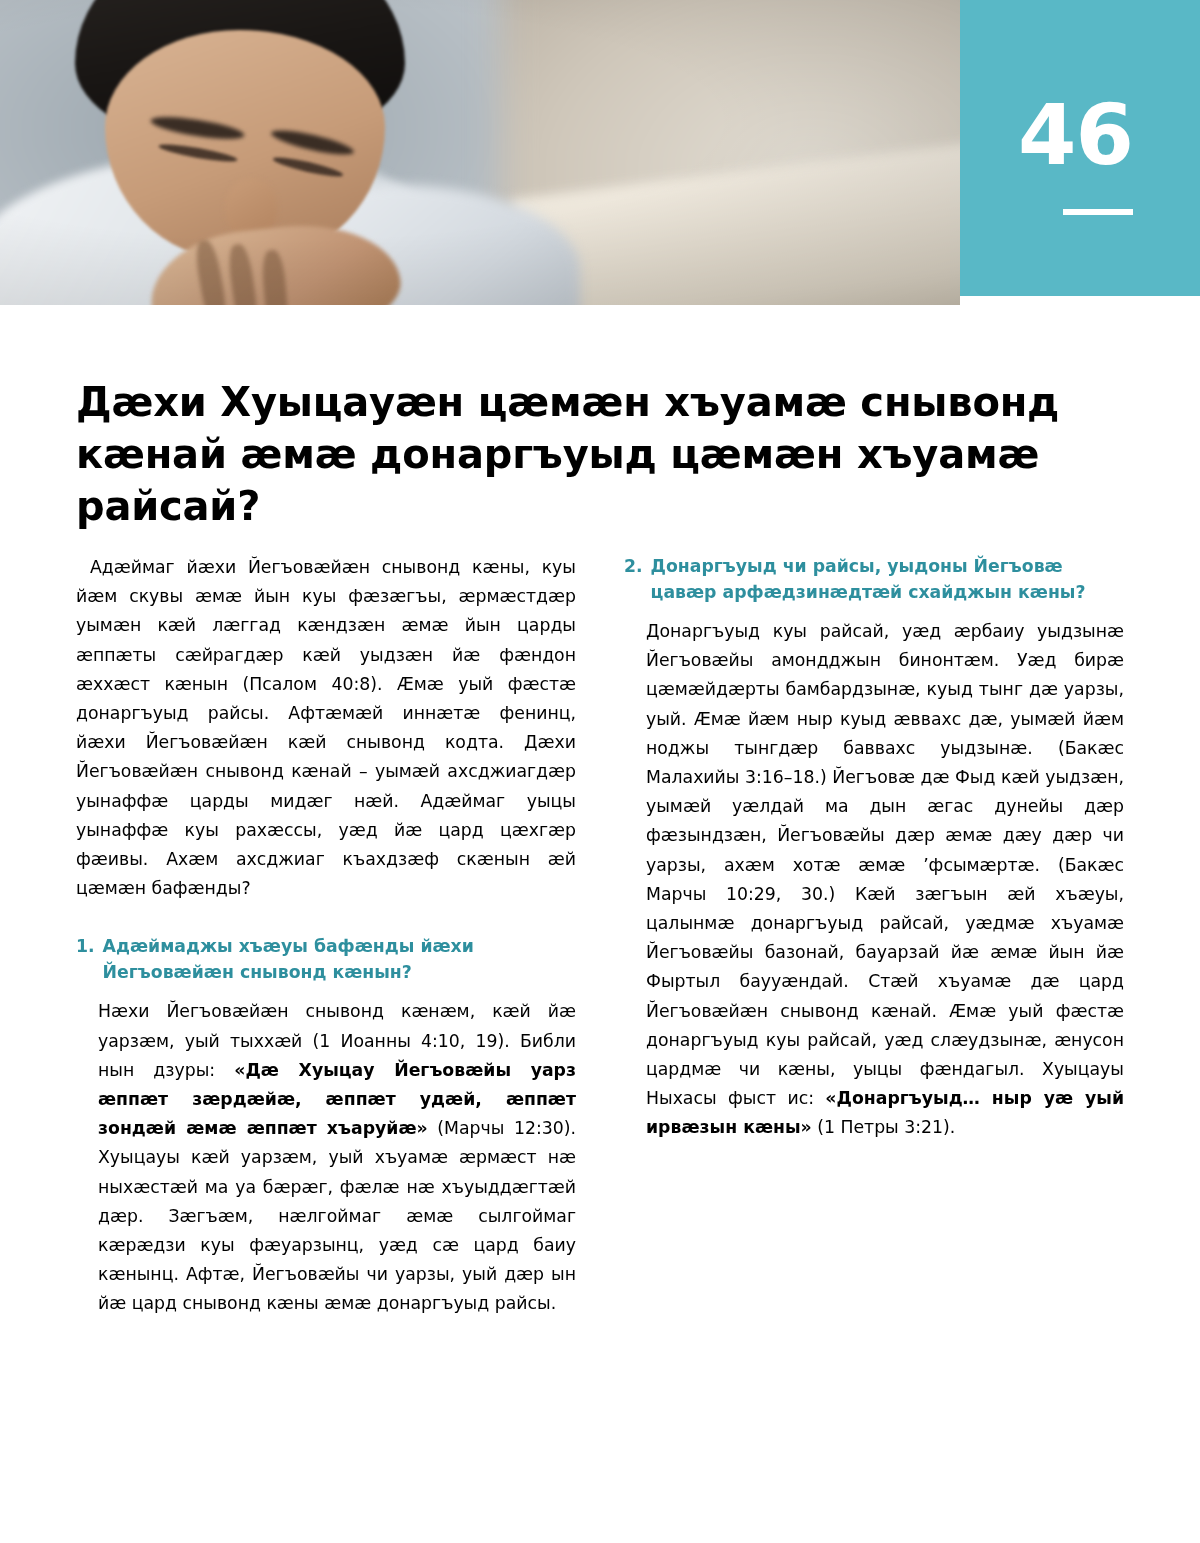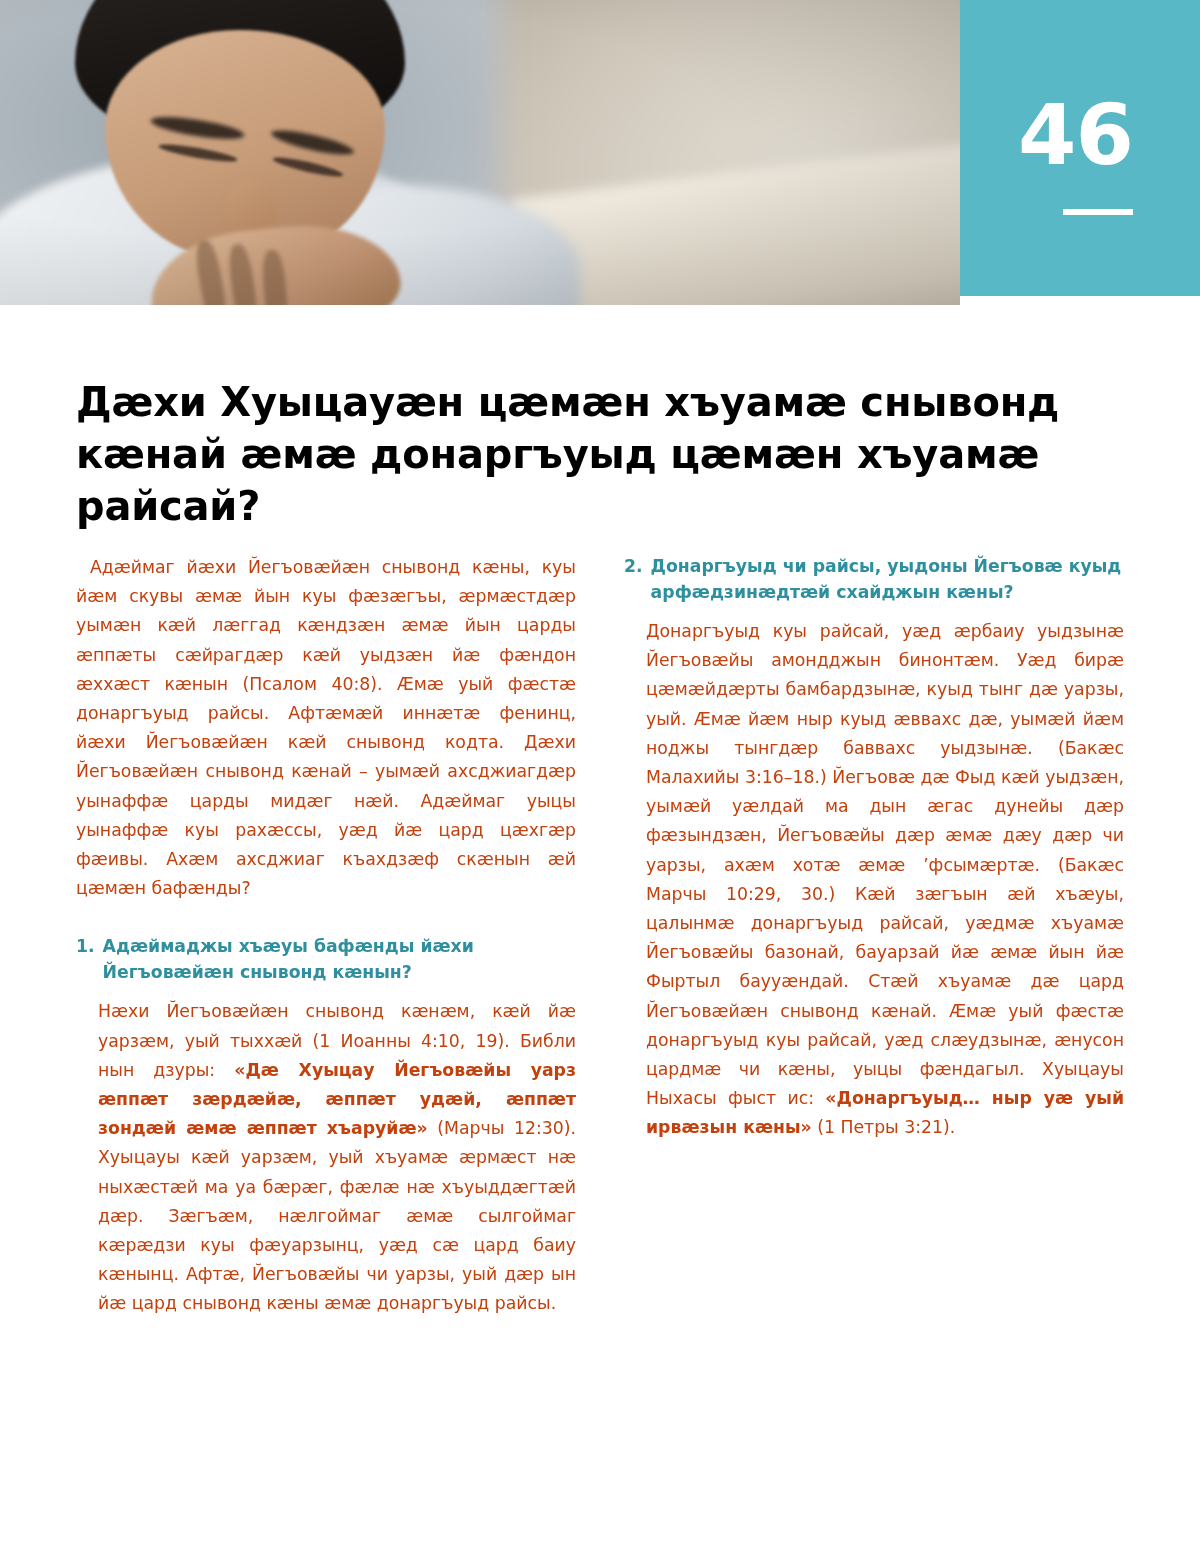--- a/index.html
+++ b/index.html
@@ -206,21 +206,21 @@
     display: flex;
     gap: 48px;
   }
   .col {
     width: 500px;
   }
   p {
     margin: 0 0 0 0;
     font-size: 17.3px;
     line-height: 29.2px;
-    color: #c2410c;
+    color: #000000;
     text-align: justify;
     hyphens: auto;
   }
   p.indent-first {
     text-indent: 14px;
   }
   .q-item {
     display: flex;
     gap: 8px;
     margin-top: 30px;
@@ -296,21 +296,21 @@
       </div>
 
       <div class="q-body">
         <p><span>Нӕхи Йегъовӕйӕн снывонд кӕнӕм, кӕй йӕ уарзӕм, уый тыххӕй (1 Иоанны 4:10, 19). Библи нын дзуры: </span><b>«Дӕ Хуыцау Йегъовӕйы уарз ӕппӕт зӕрдӕйӕ, ӕппӕт удӕй, ӕппӕт зондӕй ӕмӕ ӕппӕт хъаруйӕ»</b><span> (Марчы 12:30). Хуыцауы кӕй уарзӕм, уый хъуамӕ ӕрмӕст нӕ ныхӕстӕй ма уа бӕрӕг, фӕлӕ нӕ хъуыддӕгтӕй дӕр. Зӕгъӕм, нӕлгоймаг ӕмӕ сылгоймаг кӕрӕдзи куы фӕуарзынц, уӕд сӕ цард баиу кӕнынц. Афтӕ, Йегъовӕйы чи уарзы, уый дӕр ын йӕ цард снывонд кӕны ӕмӕ донаргъуыд райсы.</span></p>
       </div>
     </div>
 
     <div class="col col-right">
       <div class="q-item">
         <span class="q-num">2.</span>
-        <span class="q-text">Донаргъуыд чи райсы, уыдоны Йегъовӕ куыд арфӕдзинӕдтӕй схайджын кӕны?</span>
+        <span class="q-text">Донаргъуыд чи райсы, уыдоны Йегъовӕ цавӕр арфӕдзинӕдтӕй схайджын кӕны?</span>
       </div>
 
       <div class="q-body">
         <p><span>Донаргъуыд куы райсай, уӕд ӕрбаиу уыдзынӕ Йегъовӕйы амондджын бинонтӕм. Уӕд бирӕ цӕмӕйдӕрты бамбардзынӕ, куыд тынг дӕ уарзы, уый. Ӕмӕ йӕм ныр куыд ӕввахс дӕ, уымӕй йӕм ноджы тынгдӕр баввахс уыдзынӕ. (Бакӕс Малахийы 3:16–18.) Йегъовӕ дӕ Фыд кӕй уыдзӕн, уымӕй уӕлдай ма дын ӕгас дунейы дӕр фӕзындзӕн, Йегъовӕйы дӕр ӕмӕ дӕу дӕр чи уарзы, ахӕм хотӕ ӕмӕ ’фсымӕртӕ. (Бакӕс Марчы 10:29, 30.) Кӕй зӕгъын ӕй хъӕуы, цалынмӕ донаргъуыд райсай, уӕдмӕ хъуамӕ Йегъовӕйы базонай, бауарзай йӕ ӕмӕ йын йӕ Фыртыл баууӕндай. Стӕй хъуамӕ дӕ цард Йегъовӕйӕн снывонд кӕнай. Ӕмӕ уый фӕстӕ донаргъуыд куы райсай, уӕд слӕудзынӕ, ӕнусон цардмӕ чи кӕны, уыцы фӕндагыл. Хуыцауы Ныхасы фыст ис: </span><b>«Донаргъуыд… ныр уӕ уый ирвӕзын кӕны»</b><span> (1 Петры 3:21).</span></p>
       </div>
     </div>
 
   </div>
 </div>
 

